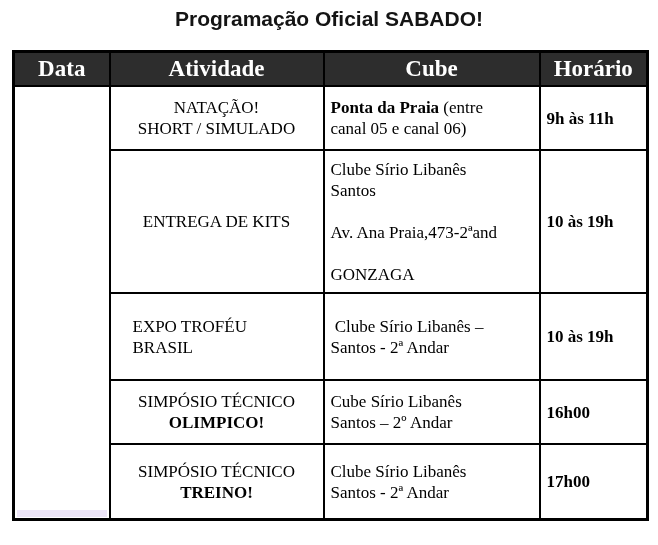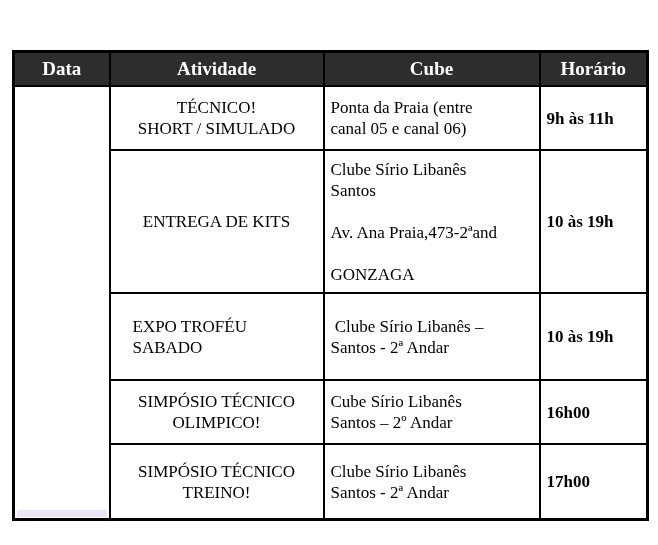--- a/index.html
+++ b/index.html
@@ -44,21 +44,21 @@
   col.c-horario  { width: 108px; }
   th, td {
     border: 2px solid var(--border_color, #000000);
     vertical-align: middle;
     padding: 0;
   }
   th {
     background: var(--header_bg, #2d2d2d);
     color: var(--header_text, #ffffff);
     font-weight: bold;
-    font-size: 19px;
+    font-size: 23px;
     height: 32px;
     text-align: center;
   }
   td { font-size: 17px; line-height: 21px; }
   tr.r1 td { height: 62px;  }
   tr.r2 td { height: 141px; }
   tr.r3 td { height: 85px;  }
   tr.r4 td { height: 62px;  }
   tr.r5 td { height: 73px;  }
   td.data-cell { position: relative; }
@@ -66,26 +66,27 @@
     position: absolute;
     left: 2px; right: 2px; bottom: 1px;
     height: 7px;
     background: var(--strip_color, #ece5f7);
   }
   td.atividade { text-align: center; }
   td.atividade.left { text-align: left; padding-left: 22px; }
   td.local { text-align: left; padding-left: 6px; padding-right: 2px; }
   td.horario { text-align: left; padding-left: 6px; font-weight: bold; }
   .line { white-space: pre-wrap; min-height: 21px; }
-  .b { font-weight: normal; }
+  .b { font-weight: bold; }
 </style>
 </head>
 <body>
 
 <div class="page">
+  <h1 class="title">Programação Oficial SABADO!</h1>
 
   <table class="schedule">
     <colgroup>
       <col class="c-data">
         <col class="c-atividade">
         <col class="c-local">
         <col class="c-horario">
     </colgroup>
     <thead>
       <tr>
@@ -94,21 +95,21 @@
         <th>Cube</th>
         <th>Horário</th>
       </tr>
     </thead>
     <tbody>
       <tr class="r1">
         <td class="data-cell" rowspan="5">
           <div class="strip"></div>
         </td>
         <td class="atividade">
-          <div class="line">TÉCNICO!</div>
+          <div class="line">NATAÇÃO!</div>
           <div class="line">SHORT / SIMULADO</div>
         </td>
         <td class="local">
           <div class="line"><span class="b">Ponta da Praia</span><span> (entre</span></div>
           <div class="line">canal 05 e canal 06)</div>
         </td>
         <td class="horario">9h às 11h</td>
       </tr>
 
       <tr class="r2">
@@ -120,21 +121,21 @@
           <div class="line">Av. Ana Praia,473-2ªand</div>
           <div class="line"></div>
           <div class="line">GONZAGA</div>
         </td>
         <td class="horario">10 às 19h</td>
       </tr>
 
       <tr class="r3">
         <td class="atividade left">
           <div class="line">EXPO TROFÉU</div>
-          <div class="line">SABADO</div>
+          <div class="line">BRASIL</div>
         </td>
         <td class="local">
           <div class="line"> Clube Sírio Libanês –</div>
           <div class="line">Santos - 2ª Andar</div>
         </td>
         <td class="horario">10 às 19h</td>
       </tr>
 
       <tr class="r4">
         <td class="atividade">

